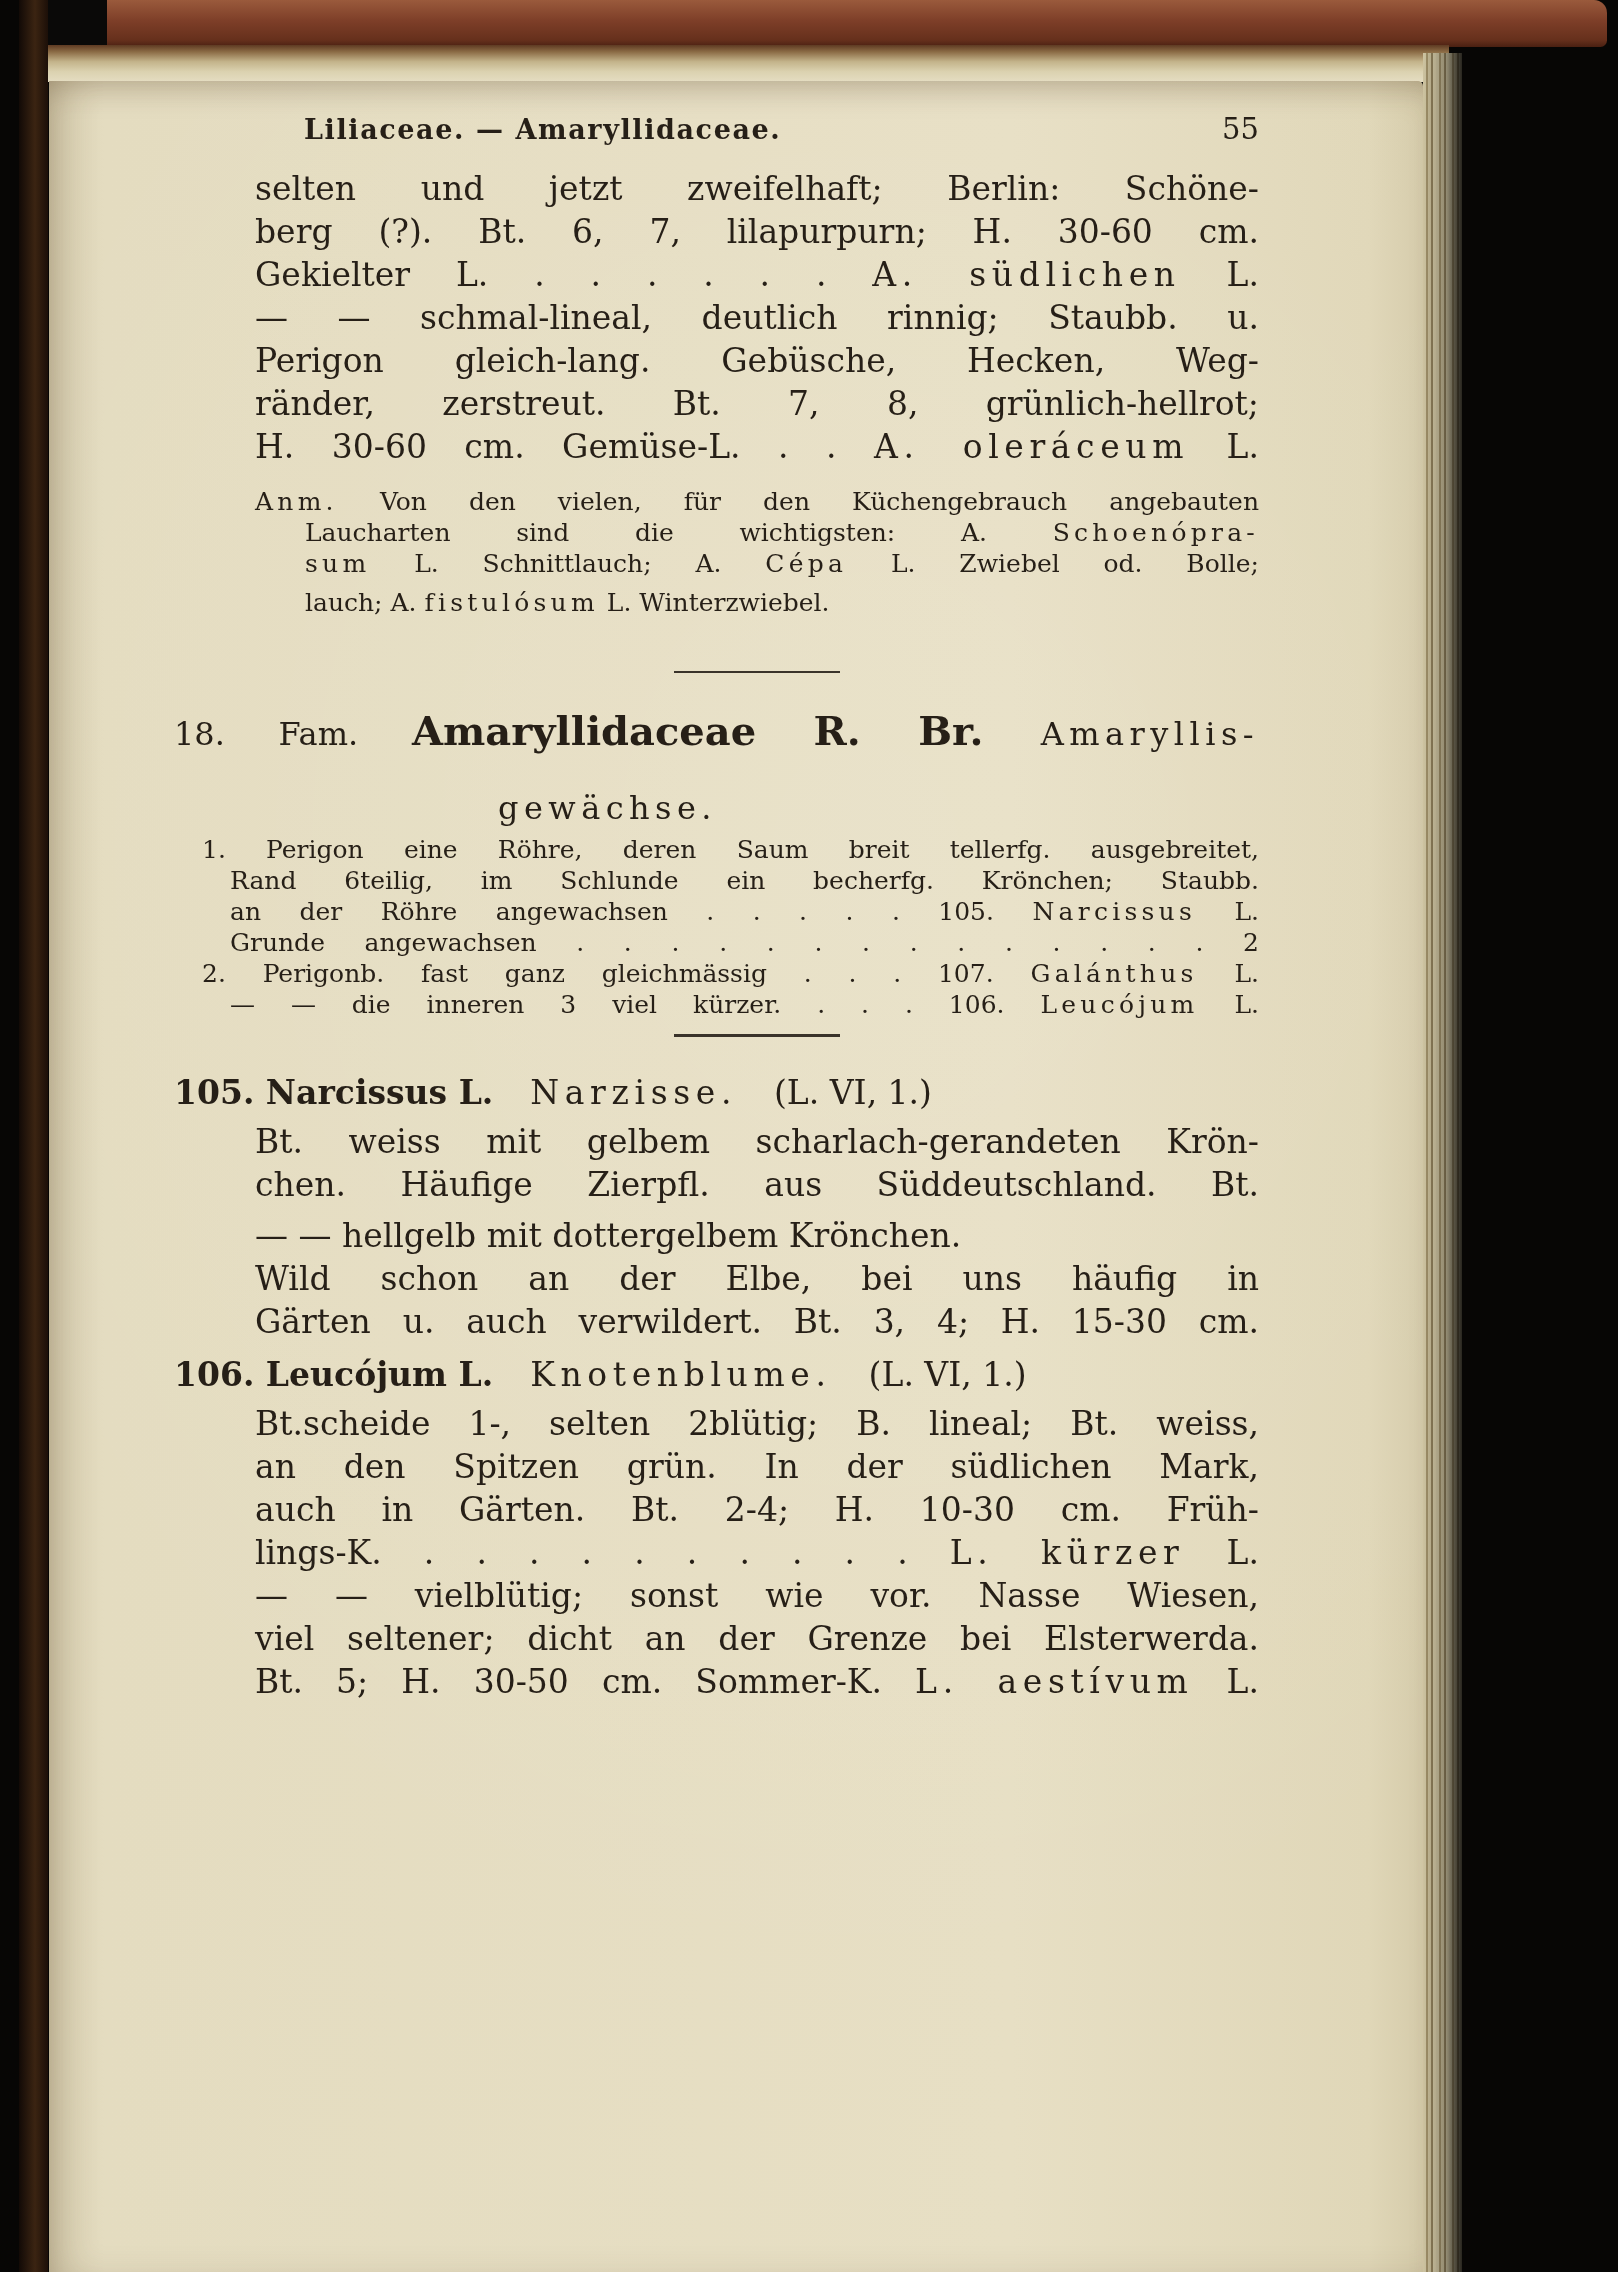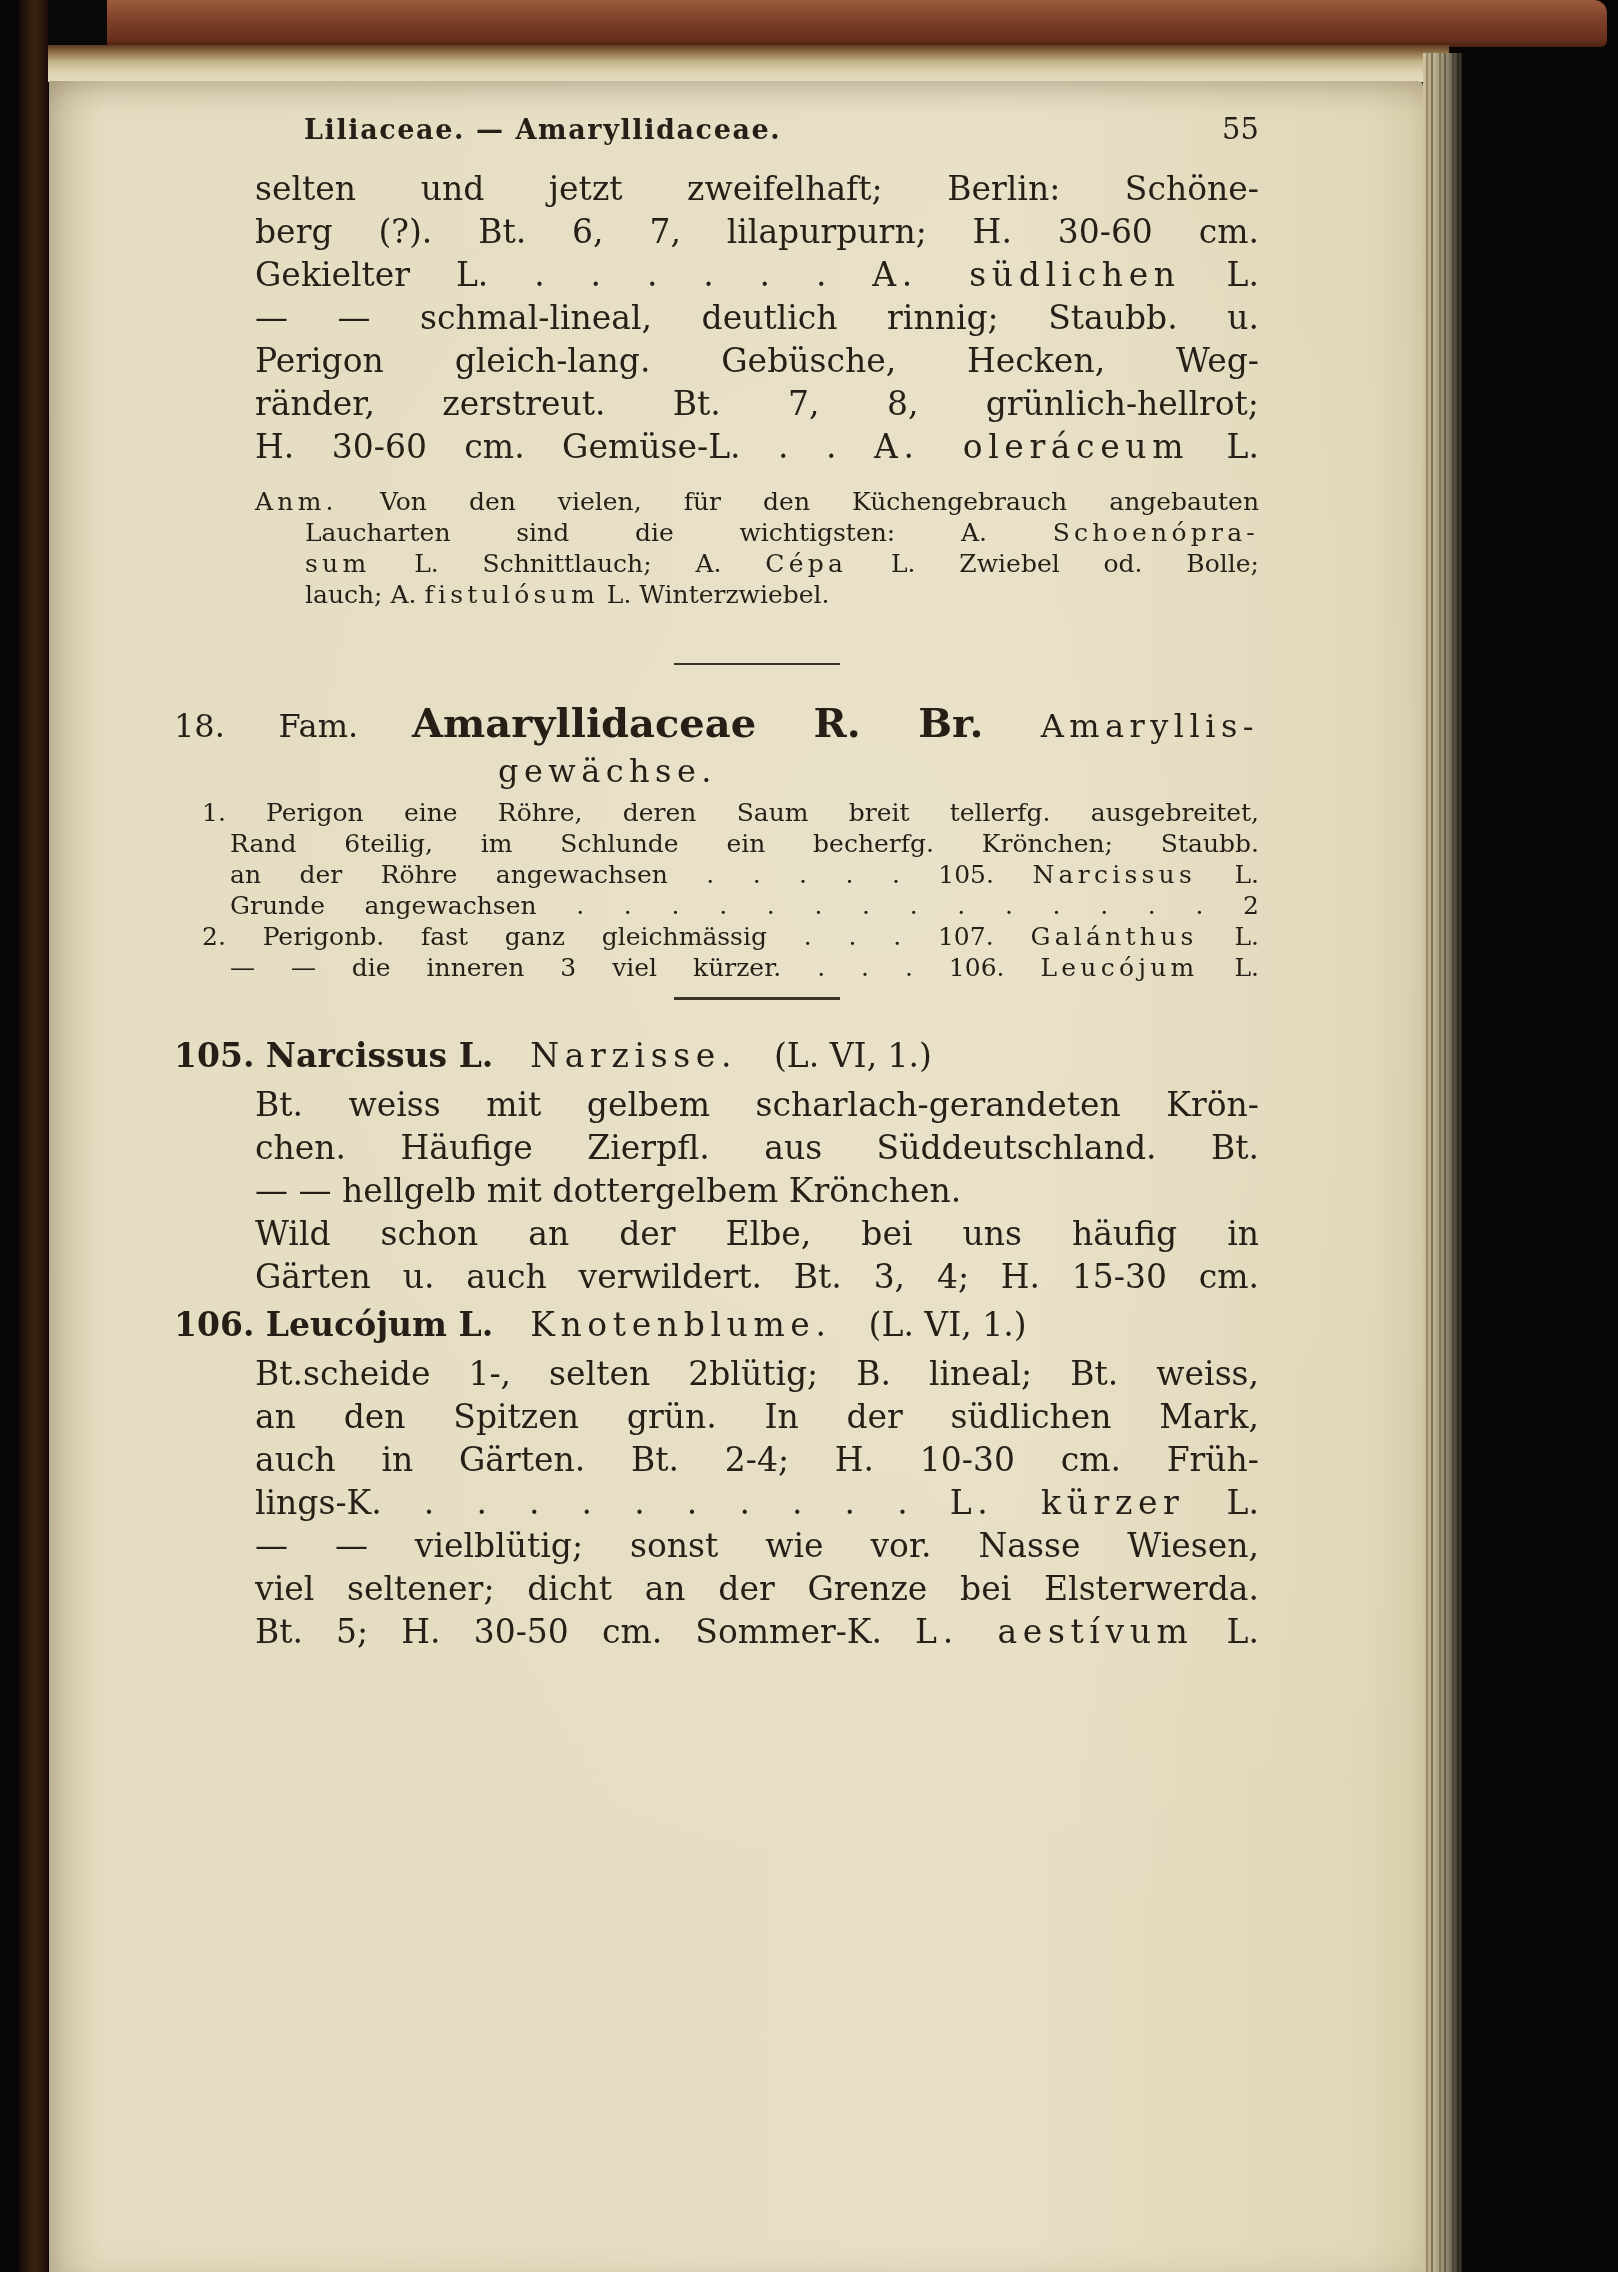--- a/index.html
+++ b/index.html
@@ -42,22 +42,22 @@
                 inset 0 24px 32px -20px rgba(80,55,25,0.28);
     border-radius:0 4.9px 0 0;
   }
   
   .text-area { position:absolute; left:206px; top:31px; width:1004px; color:#261f17; }
   .running-header { display:flex; align-items:baseline; height:36px; }
   .rh-title { margin-left:49px; font-size:27px; font-weight:700; letter-spacing:1.6px; }
   .rh-num { margin-left:auto; font-size:29px; font-weight:400; }
 
   .line { text-align:justify; text-align-last:justify; }
-  .line.l { text-align:left; text-align-last:left; }
-  .line.g { text-align:right; text-align-last:left; padding-left:324px; }
+  .line.l { text-align:left; text-align-last:left;margin-top:8px; }
+  .line.g { text-align:right; text-align-last:left; padding-left:324px;margin-top:29px; }
 
   .block-para1 { margin-top:18.6px; font-size:33px; line-height:43px; }
   .block-anm   { margin-top:18px; font-size:25px; line-height:31px; }
   .block-anm .ind { padding-left:50px; }
 
   .rule { width:166px; height:2.4px; background:#3a332a; margin-left:auto; margin-right:auto; }
   .rule-1 { margin-top:53px; }
   .rule-2 { margin-top:14.6px; }
 
   .block-fam { margin-top:33px; margin-left:-81px; font-size:32px; }

